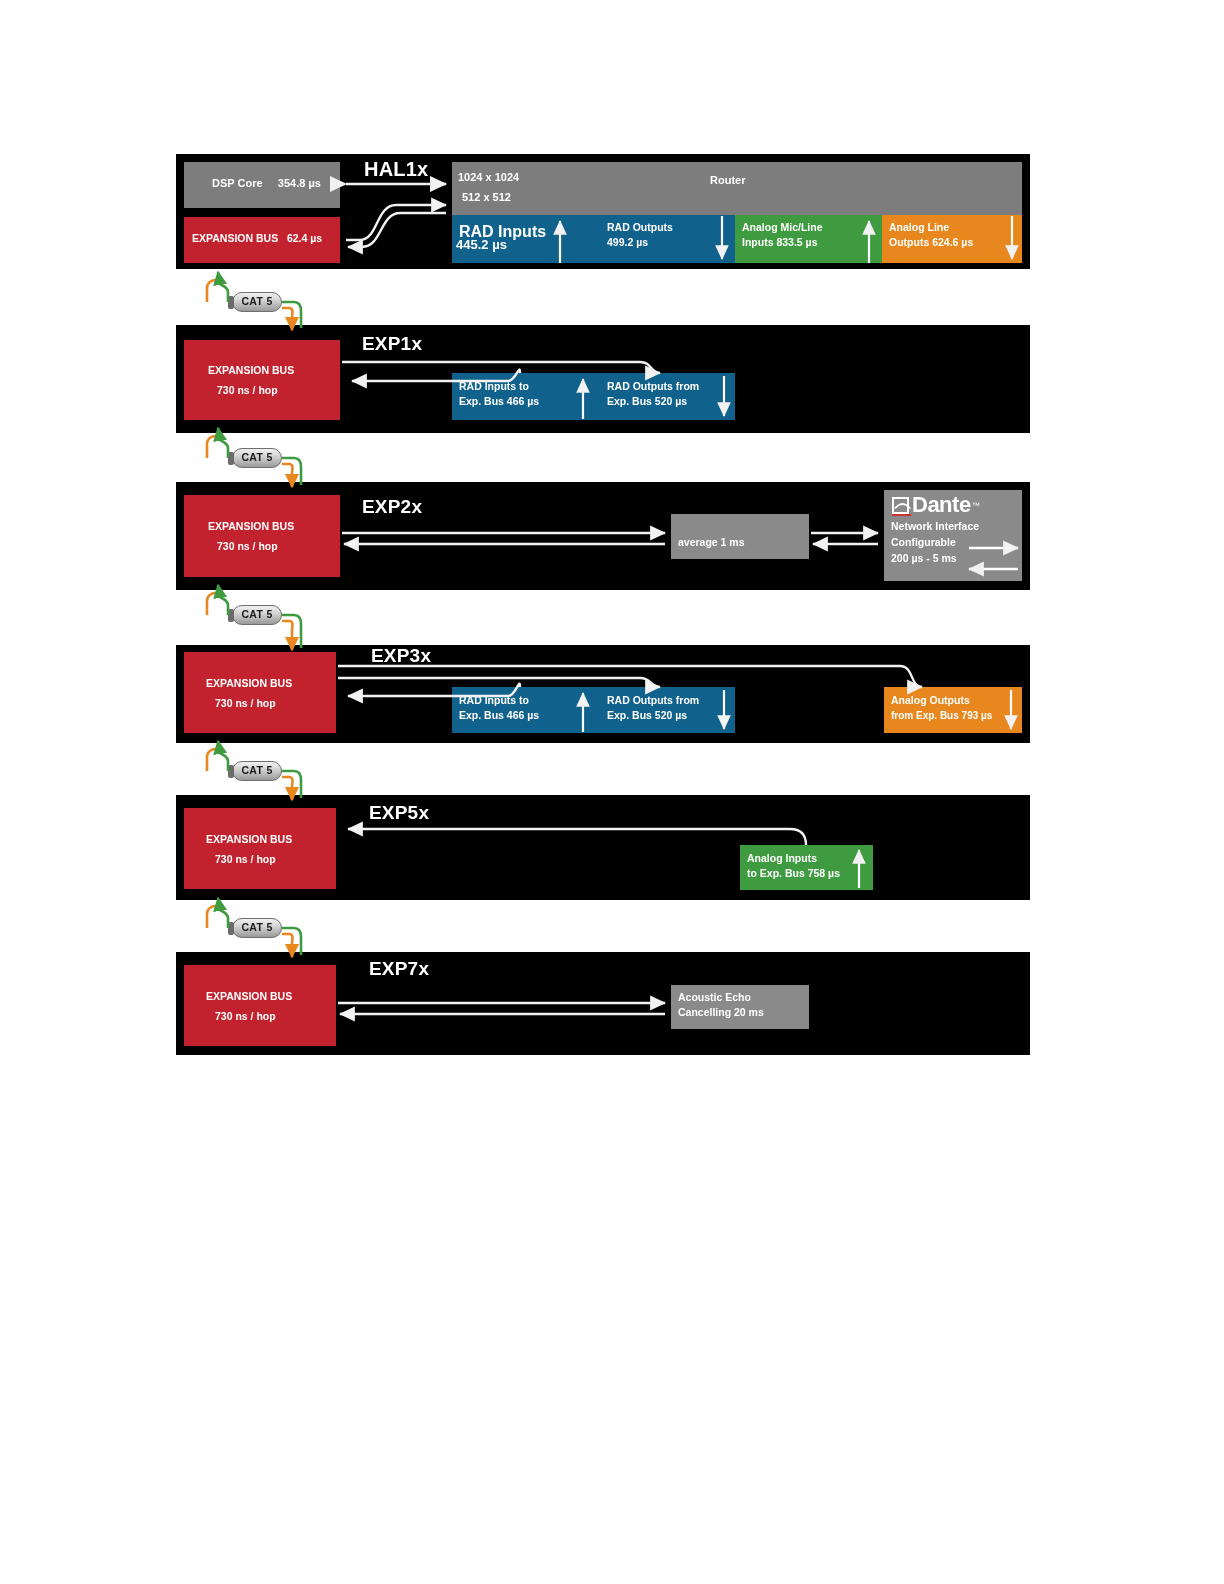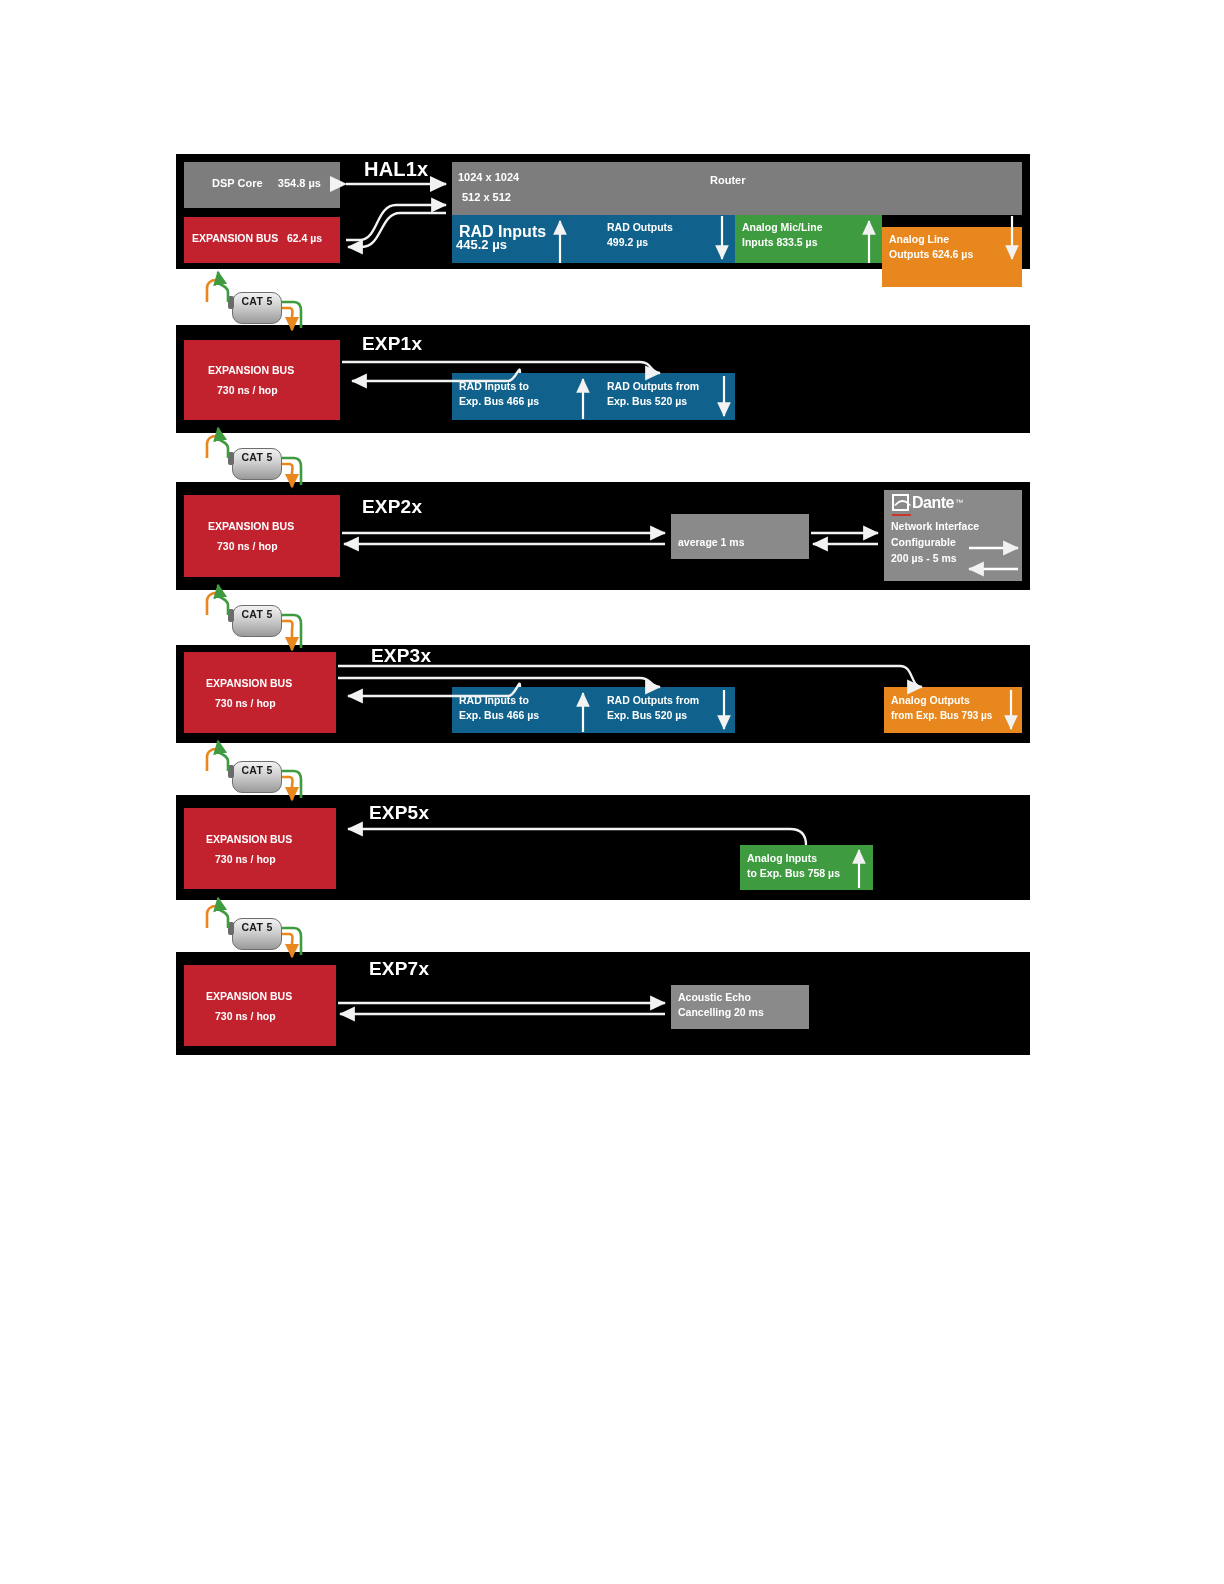--- a/index.html
+++ b/index.html
@@ -24,37 +24,37 @@
 
   
   .devtitle{position:absolute;color:#ffffff;font-weight:bold;letter-spacing:.2px;
             white-space:pre;}
 
   
   svg.over{position:absolute;left:0;top:0;width:1224px;height:1584px;
            pointer-events:none;overflow:visible;}
 
   
-  .cat5{position:absolute;height:32px;border-radius:10px;
+  .cat5{position:absolute;height:20px;border-radius:10px;
         background:linear-gradient(180deg,#f2f2f2 0%,#cfcfcf 45%,#9a9a9a 100%);
         border:1px solid #6e6e6e;box-sizing:border-box;}
   .cat5 .t{position:absolute;left:0;right:0;top:2px;text-align:center;
            font-size:10.5px;font-weight:bold;color:#1a1a1a;letter-spacing:.3px;}
   .cat5 .tab{position:absolute;left:-5px;top:3px;width:6px;height:13px;
              background:#6b6b6b;border-radius:2px;}
 
   
   .dantelogo{position:absolute;display:flex;align-items:center;}
   .dantemark{position:relative;width:17px;height:17px;border:2px solid #ffffff;
              box-sizing:border-box;margin-right:3px;}
   .dantemark::after{content:"";position:absolute;left:2px;top:3px;width:9px;height:9px;
              border:2px solid #ffffff;border-radius:9px 0 0 0;
              border-right-color:transparent;border-bottom-color:transparent;
              transform:rotate(45deg);}
-  .danteword{font-size:16px;font-weight:bold;color:#ffffff;letter-spacing:-.5px;
+  .danteword{font-size:22px;font-weight:bold;color:#ffffff;letter-spacing:-.5px;
              line-height:1;}
   .dantetm{font-size:8px;color:#ffffff;vertical-align:super;margin-left:1px;}
   .danteline{position:absolute;height:2px;background:#c9342b;}
 </style>
 </head>
 <body>
 
 <div class="canvas">
 
   <div class="row" style="left:176px;top:154px;width:854px;height:115px;"></div>
@@ -83,21 +83,21 @@
   <div class="blk blue" style="left:595px;top:215px;width:140px;height:48px;">
     <div class="lbl" style="left:12px;top:6px;font-size:10.5px;">RAD Outputs</div>
     <div class="lbl" style="left:12px;top:21px;font-size:10.5px;">499.2 µs</div>
   </div>
 
   <div class="blk green" style="left:735px;top:215px;width:147px;height:48px;">
     <div class="lbl" style="left:7px;top:6px;font-size:10.5px;">Analog Mic/Line</div>
     <div class="lbl" style="left:7px;top:21px;font-size:10.5px;">Inputs 833.5 µs</div>
   </div>
 
-  <div class="blk orange" style="left:882px;top:215px;width:140px;height:60px;margin-top:12px;">
+  <div class="blk orange" style="left:882px;top:215px;width:140px;height:48px;">
     <div class="lbl" style="left:7px;top:6px;font-size:10.5px;">Analog Line</div>
     <div class="lbl" style="left:7px;top:21px;font-size:10.5px;">Outputs 624.6 µs</div>
   </div>
 
   <div class="row" style="left:176px;top:325px;width:854px;height:108px;"></div>
 
   <div class="devtitle" style="left:362px;top:333px;font-size:19px;">EXP1x</div>
 
   <div class="blk red" style="left:184px;top:340px;width:156px;height:80px;">
     <div class="lbl" style="left:24px;top:24px;font-size:10.5px;">EXPANSION BUS</div>

